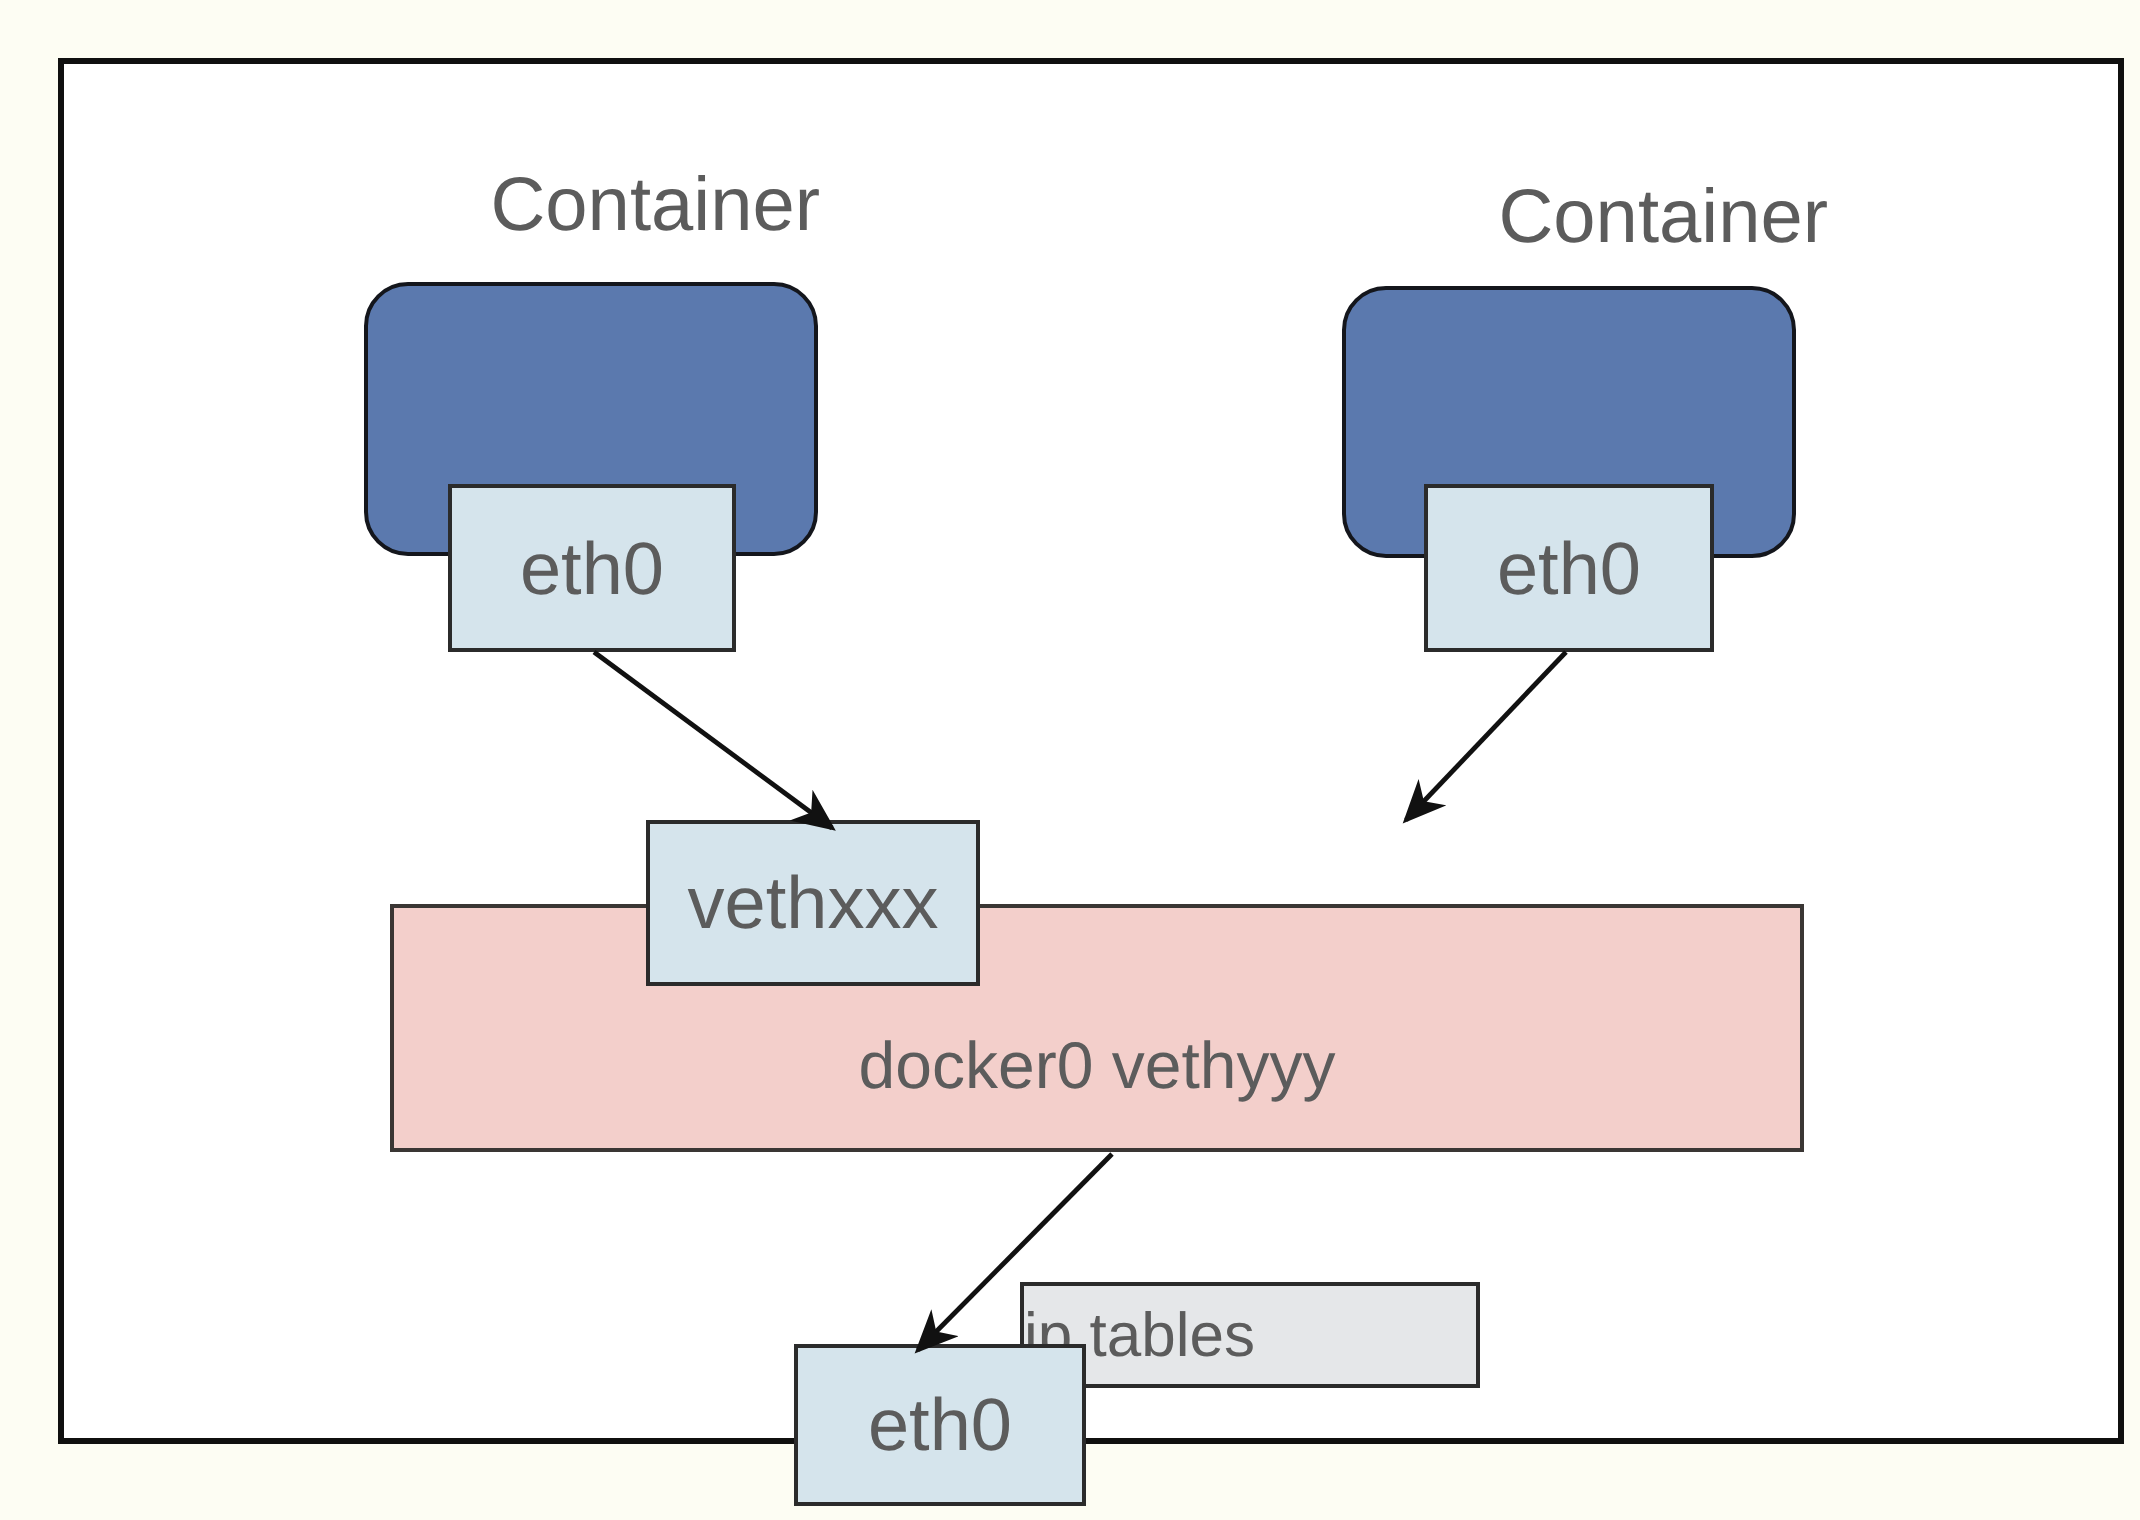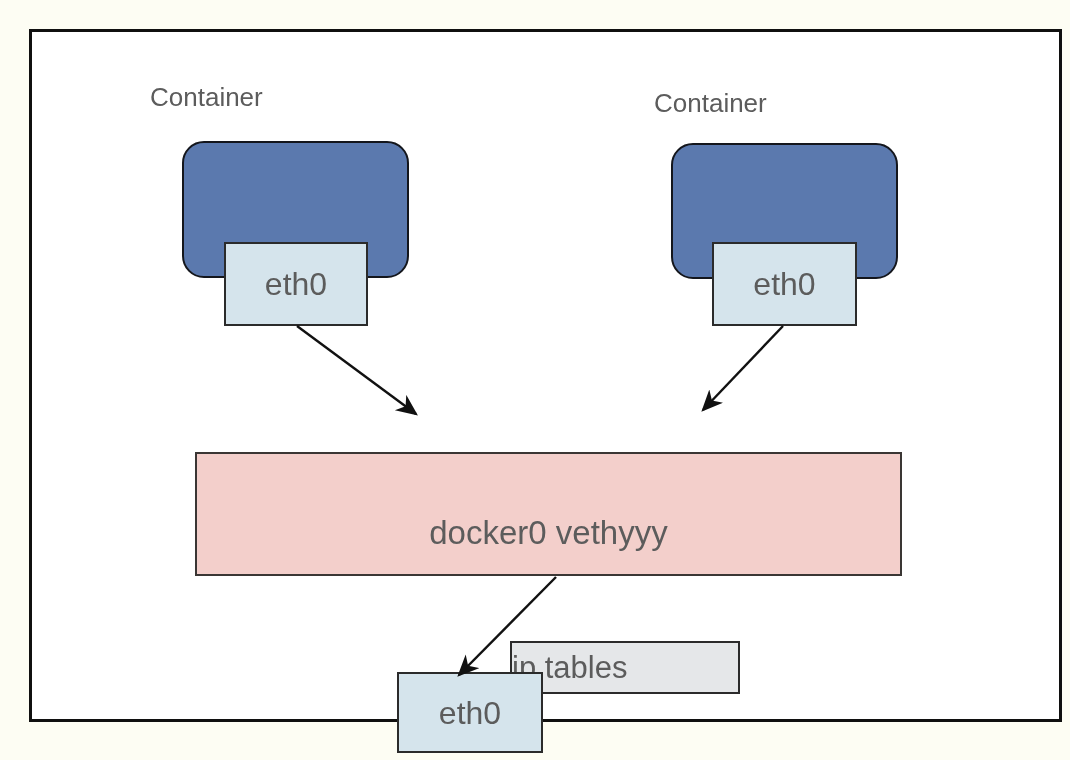--- a/index.html
+++ b/index.html
@@ -24,23 +24,23 @@
     width: 1033px;
     height: 693px;
     background: #FFFFFF;
     border: 3px solid #10100F;
     box-sizing: border-box;
   }
 
   
   .container-title {
     position: absolute;
-    font-size: 26px;
+    font-size: 38px;
     color: #5C5C5C;
-    text-align: left;
+    text-align: right;
     width: 260px;
   }
 
   
   .container-box {
     position: absolute;
     background: #5B79AE;
     border: 2.5px solid #14161C;
     border-radius: 22px;
     box-sizing: border-box;
@@ -51,21 +51,21 @@
     position: absolute;
     background: #D5E4EC;
     border: 2.5px solid #2B2B2B;
     box-sizing: border-box;
     display: flex;
     align-items: center;
     justify-content: center;
   }
   .iface-box span {
     color: #5C5C5C;
-    font-size: 32px;
+    font-size: 37px;
     line-height: 1;
   }
 
   
   #bridge-box {
     position: absolute;
     left: 195px;
     top: 452px;
     width: 707px;
     height: 124px;
@@ -132,20 +132,23 @@
 
   <div class="container-box" style="left:671px; top:143px; width:227px; height:136px;"></div>
 
   <div class="iface-box" style="left:712px; top:242px; width:145px; height:84px;">
     <span>eth0</span>
   </div>
 
   <div id="bridge-box"></div>
   <div id="bridge-label">docker0 vethyyy</div>
 
+  <div class="iface-box" style="left:323px; top:410px; width:167px; height:83px;">
+    <span>vethxxx</span>
+  </div>
 
 
   <div id="iptables-box">
     <span>ip tables</span>
   </div>
 
   <div class="iface-box" style="left:397px; top:672px; width:146px; height:81px;">
     <span>eth0</span>
   </div>
 

